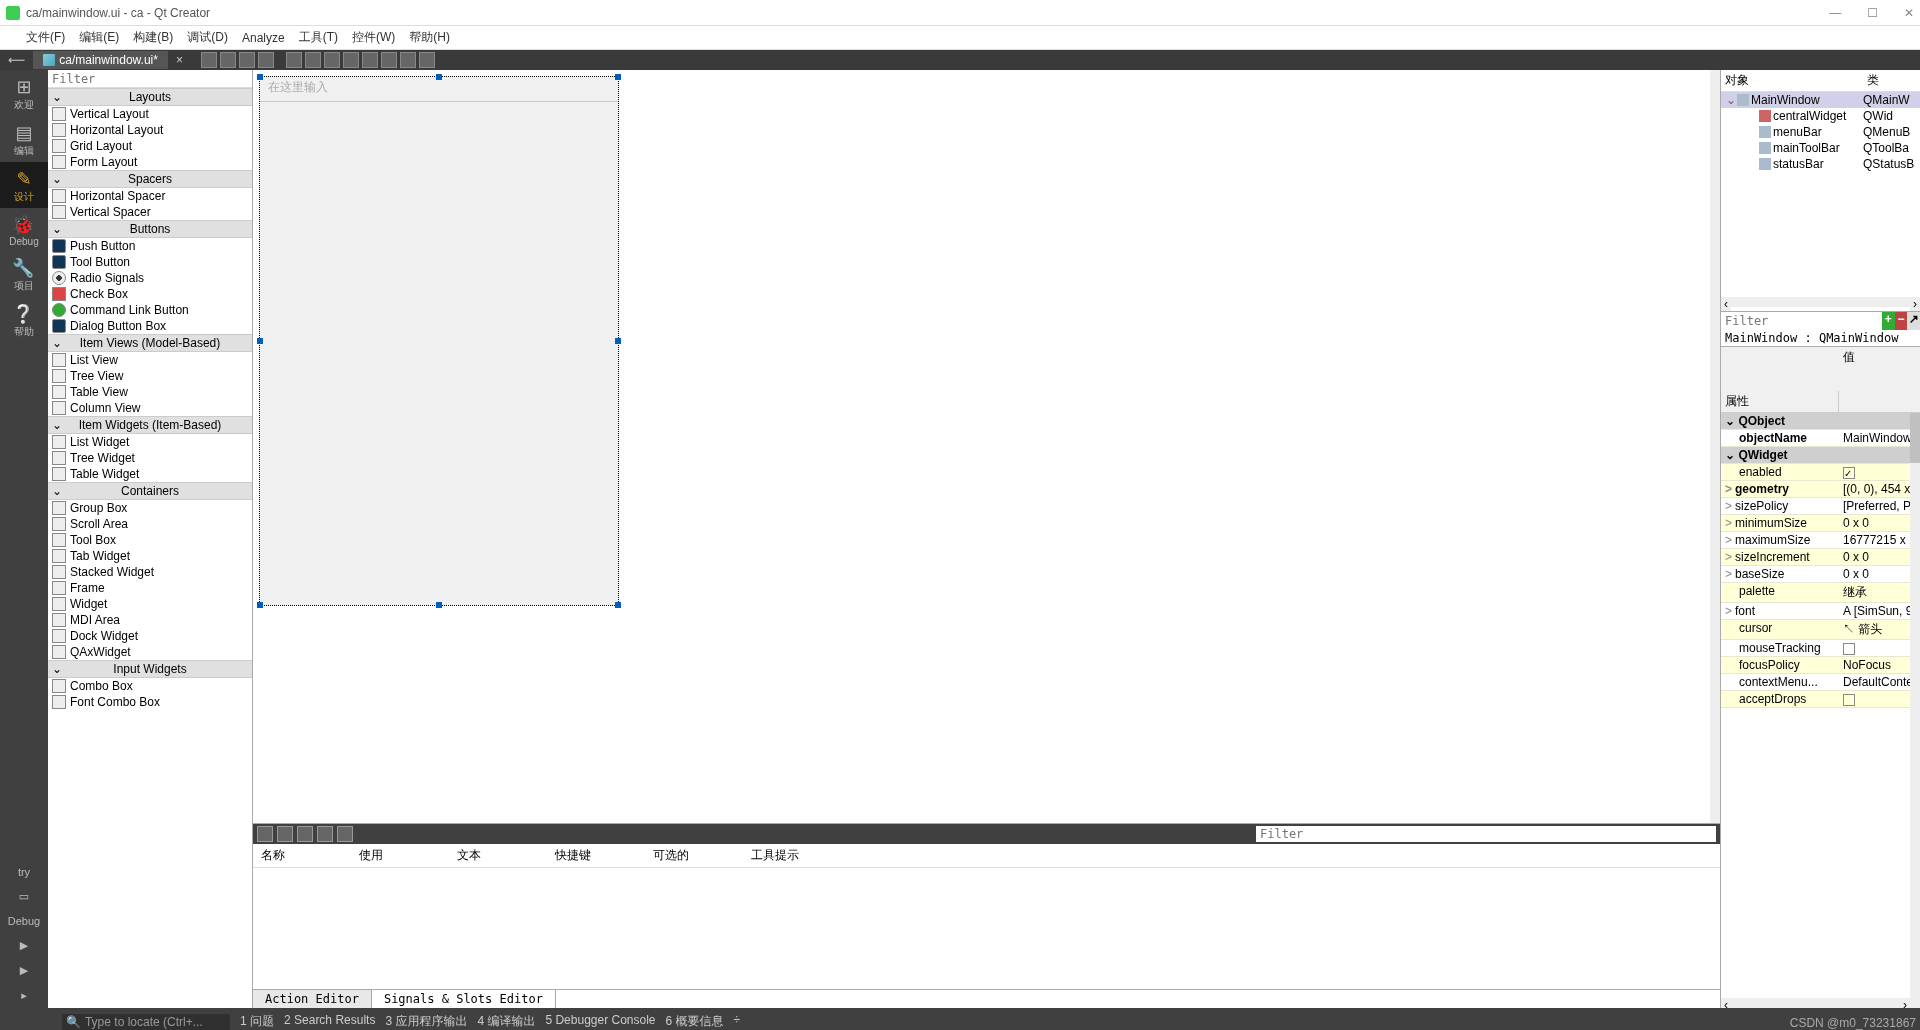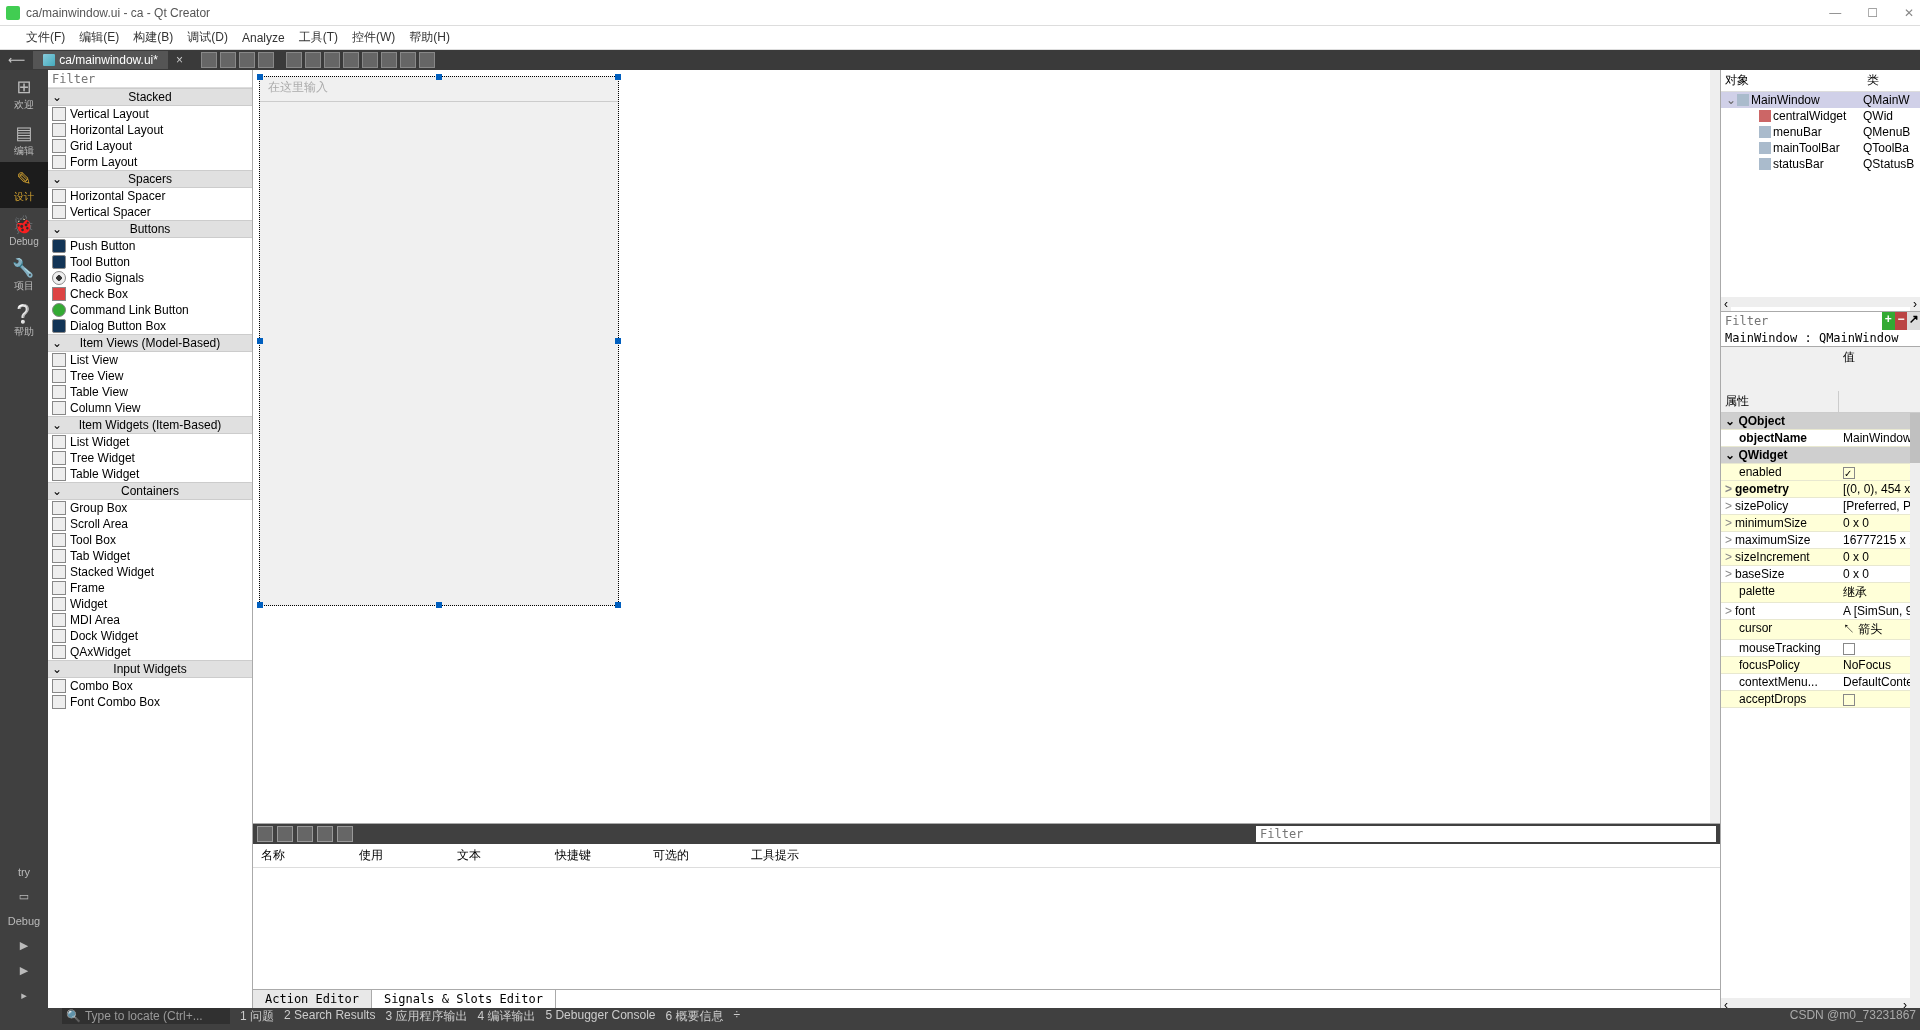--- a/index.html
+++ b/index.html
@@ -84,21 +84,21 @@
 .prow { display:flex; border-bottom:1px solid #e8e8d0; }
 .prow .pn { width:118px; padding:1px 4px 1px 18px; white-space:nowrap; overflow:hidden; }
 .prow .pv { flex:1; padding:1px 4px; white-space:nowrap; overflow:hidden; }
 .prow.grp { background:#cfcfcf; }
 .prow.grp .pn { padding-left:4px; font-weight:bold; }
 .prow.y { background:#ffffd8; }
 .prow .pn.b { font-weight:bold; }
 .prow .pn .pe { display:inline-block; width:10px; margin-left:-14px; color:#888; }
 .prow .ck { display:inline-block; width:12px; height:12px; border:1px solid #888; vertical-align:middle; }
 .prow .ck.on::after { content:"✓"; font-size:10px; color:#000; position:relative; top:-2px; }
-.footer { height:22px; background:#404040; color:#ccc; display:flex; align-items:flex-start; padding:0 4px; gap:10px; font-family:monospace; font-size:11px; }
+.footer { height:22px; background:#404040; color:#ccc; display:flex; align-items:flex-end; padding:0 4px; gap:10px; font-family:monospace; font-size:11px; }
 .footer .loc { width:48px; }
 .footer .search { background:#303030; padding:1px 4px; color:#999; width:168px; }
 .footer .sico { margin-right:4px; }
 .footer .r { margin-left:auto; color:#aaa; }
 </style>
 </head>
 <body>
 
 <div class="titlebar">
   <div class="qticon"></div>
@@ -159,21 +159,21 @@
       <div class="bot">▭</div>
       <div class="bot">Debug</div>
       <div class="bot">▶</div>
       <div class="bot">▶</div>
       <div class="bot">▸</div>
     </div>
 
   <div class="widgetbox">
     <input class="filter" placeholder="Filter" style="">
     <div class="wblist" id="wblist">
-        <div class="wbcat">Stacked</div>
+        <div class="wbcat">Layouts</div>
         <div class="wbitem">
           <span class="wi"></span>
           <span>Vertical Layout</span>
         </div>
         <div class="wbitem">
           <span class="wi"></span>
           <span>Horizontal Layout</span>
         </div>
         <div class="wbitem">
           <span class="wi"></span>

